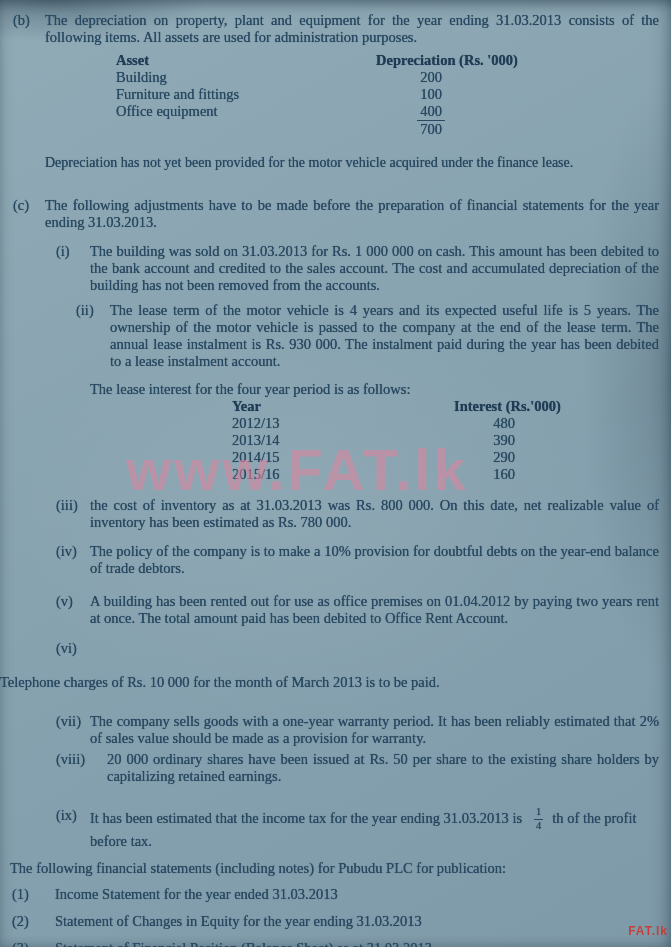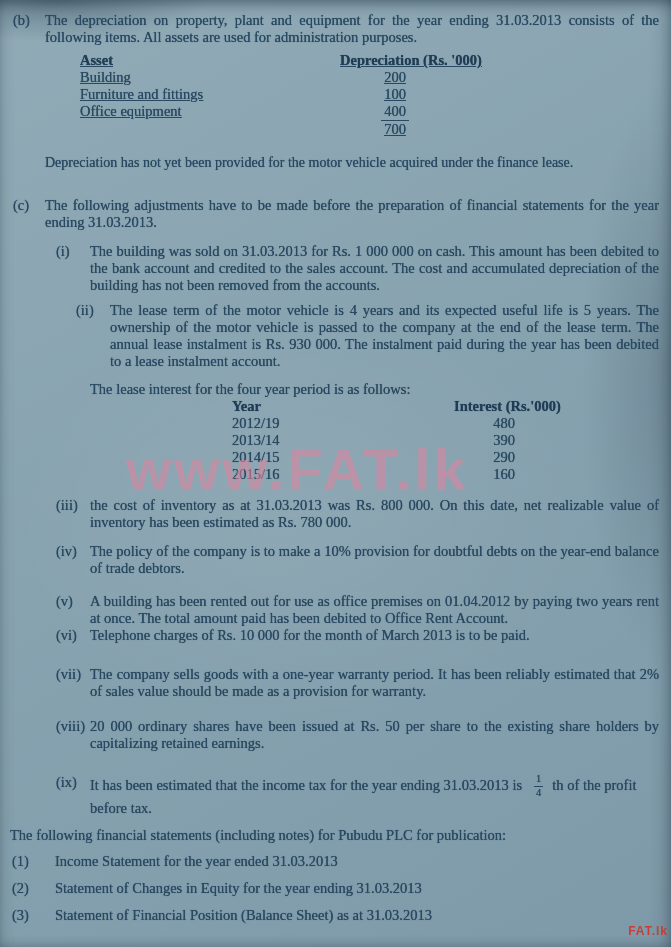--- a/index.html
+++ b/index.html
@@ -32,21 +32,21 @@
   .sec .stxt { flex:1; margin-right:12px; text-align:justify; }
 
   
   .item { display:flex; }
   .item .ilbl { flex:0 0 34px; margin-left:56px; }
   .item .itxt { flex:1; margin-right:12px; text-align:justify; }
 
   b,.bold { font-weight:bold; color:#1e3c55; }
 
   
-  .atable { margin-left:80px;text-decoration:underline; }
+  .atable { margin-left:116px; }
   .arow { display:flex; }
   .acol1 { width:260px; }
   .acol2 { width:110px; text-align:center; }
   .ahdr2 { white-space:nowrap; text-align:left; }
   .uline { display:inline-block; border-bottom:1.3px solid #2a4a63; padding:0 3px; }
   .dblrule { width:38px; height:5px; border-top:1.6px solid #2d4d66; border-bottom:1.6px solid #2d4d66; margin:2px auto 0 auto; }
 
   
   .ltable { margin-left:232px; }
   .lrow { display:flex; }
@@ -139,21 +139,21 @@
     <div class="item" style="margin-top:11px;">
       <span class="ilbl"></span>
       <div class="itxt" style="text-align:left;">The lease interest for the four year period is as follows:</div>
     </div>
     <div class="ltable">
       <div class="lrow">
         <span class="lcol1 bold">Year</span>
         <span class="lcol2 lhdr2 bold">Interest (Rs.'000)</span>
       </div>
       <div class="lrow">
-        <span class="lcol1">2012/19</span>
+        <span class="lcol1">2012/13</span>
         <span class="lcol2">480</span>
       </div>
       <div class="lrow">
         <span class="lcol1">2013/14</span>
         <span class="lcol2">390</span>
       </div>
       <div class="lrow">
         <span class="lcol1">2014/15</span>
         <span class="lcol2">290</span>
       </div>
@@ -171,31 +171,31 @@
     <div class="item" style="margin-top:12px;">
       <span class="ilbl">(iv)</span>
       <div class="itxt">The policy of the company  is to make a 10% provision for doubtful debts on the year-end balance of trade debtors.</div>
     </div>
 
     <div class="item" style="margin-top:16px;">
       <span class="ilbl">(v)</span>
       <div class="itxt">A building has been rented out for use as office premises on 01.04.2012 by paying two years rent at once. The total amount paid has been debited to Office Rent Account.</div>
     </div>
 
-    <div class="item" style="">
+    <div class="item" style="margin-top:13px;flex-direction:column;">
       <span class="ilbl">(vi)</span>
       <div class="itxt" style="text-align:left;">Telephone charges of Rs. 10 000 for the  month of March 2013 is to be paid.</div>
     </div>
 
     <div class="item" style="margin-top:22px;">
       <span class="ilbl">(vii)</span>
       <div class="itxt">The company sells goods with a one-year warranty period. It has been reliably estimated that 2% of sales value should be made as a provision for warranty.</div>
     </div>
 
-    <div class="item" style="margin-top:18px;">
+    <div class="item" style="margin-top:4px;gap:17px;">
       <span class="ilbl">(viii)</span>
       <div class="itxt">20 000 ordinary shares have been issued at Rs. 50 per share to the existing share holders by capitalizing retained earnings.</div>
     </div>
 
     <div class="item" style="margin-top:22px;">
       <span class="ilbl">(ix)</span>
       <div class="itxt" style="text-align:left;">
         <span>It has been estimated that the income tax for the year ending 31.03.2013 is</span><span class="frac">
             <span class="fn">1</span>
             <span class="fd">4</span>

